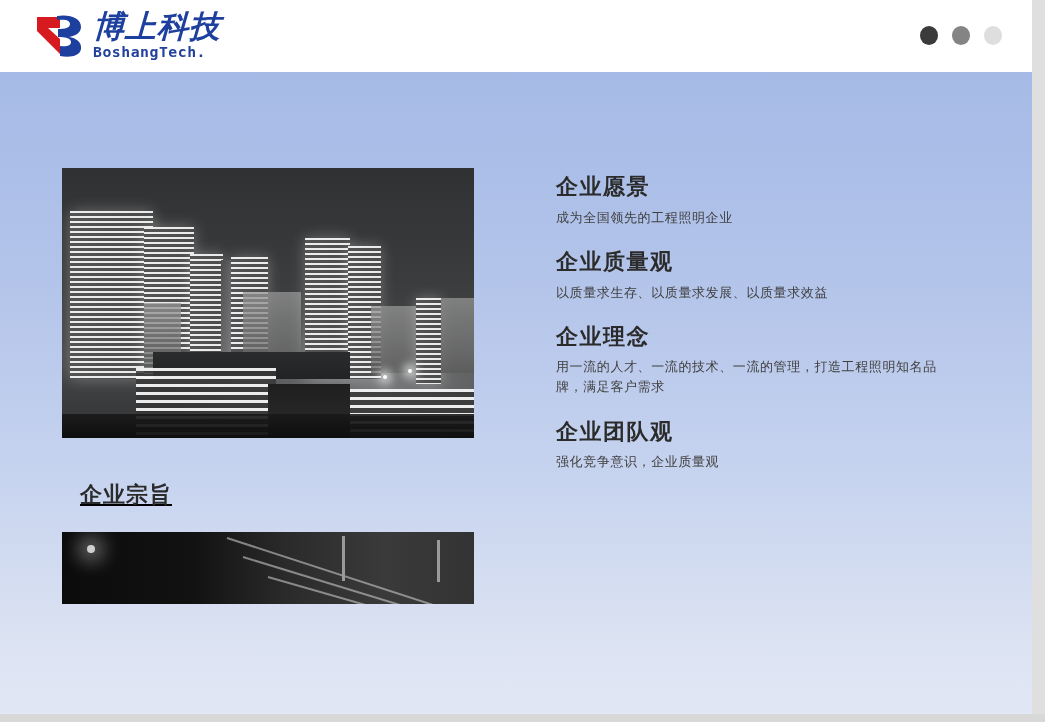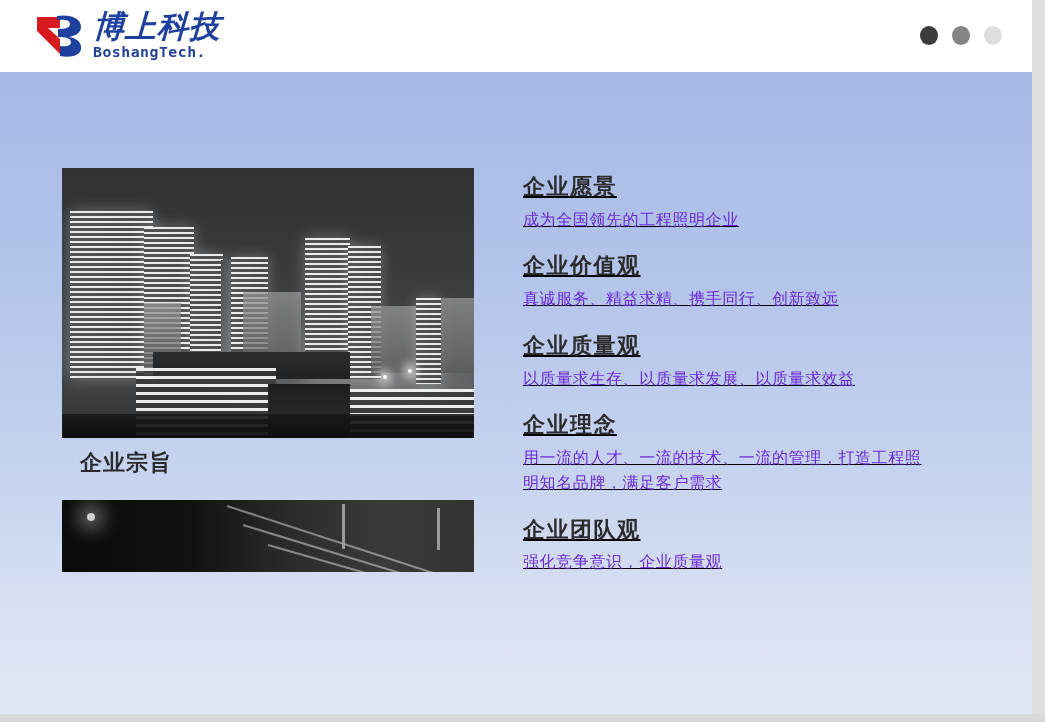--- a/index.html
+++ b/index.html
@@ -249,49 +249,49 @@
     position: absolute;
     left: 6%; top: 18%;
     width: 8px; height: 8px;
     border-radius: 50%;
     background: #cfcfcf;
     box-shadow: 0 0 18px 9px rgba(200,200,200,0.45);
   }
 
   
   .block-left-text {
-    margin-top: 10px;
+    margin-top: 42px;
     padding-left: 18px;
+    text-decoration: underline;
   }
 
   h3.block-title {
     font-family: "DejaVu Sans", "Liberation Sans", sans-serif;
     font-size: 22px;
     font-weight: 700;
     color: #2b2b2b;
     line-height: 1.35;
     letter-spacing: 1px;
   }
 
   p.block-desc {
     font-family: "DejaVu Sans", "Liberation Sans", sans-serif;
-    font-size: 16px;
+    font-size: 13px;
     font-weight: 400;
-    color: #6d28d9;
+    color: #404040;
     line-height: 1.55;
     letter-spacing: 0.6px;
     margin-top: 5px;
   }
 
   .col-right {
     position: absolute;
-    left: 523px;
+    left: 556px;
     top: 100px;
     width: 400px;
-    text-decoration: underline;
   }
 
   .value-item { margin-bottom: 19px; }
   .value-item:last-child { margin-bottom: 8px; }
 
   .value-item h3.block-title { letter-spacing: 1.5px; }
   .value-item p.block-desc { margin-top: 6px; }
 </style>
 </head>
 <body>
@@ -363,24 +363,20 @@
 
     </div>
 
     <div class="col-right">
 
       <div class="value-item">
         <h3 class="block-title">企业愿景</h3>
         <p class="block-desc">成为全国领先的工程照明企业</p>
       </div>
 
-      <div class="value-item">
-        <h3 class="block-title">企业价值观</h3>
-        <p class="block-desc">真诚服务、精益求精、携手同行、创新致远</p>
-      </div>
 
       <div class="value-item">
         <h3 class="block-title">企业质量观</h3>
         <p class="block-desc">以质量求生存、以质量求发展、以质量求效益</p>
       </div>
 
       <div class="value-item">
         <h3 class="block-title">企业理念</h3>
         <p class="block-desc">用一流的人才、一流的技术、一流的管理，打造工程照明知名品牌，满足客户需求</p>
       </div>

